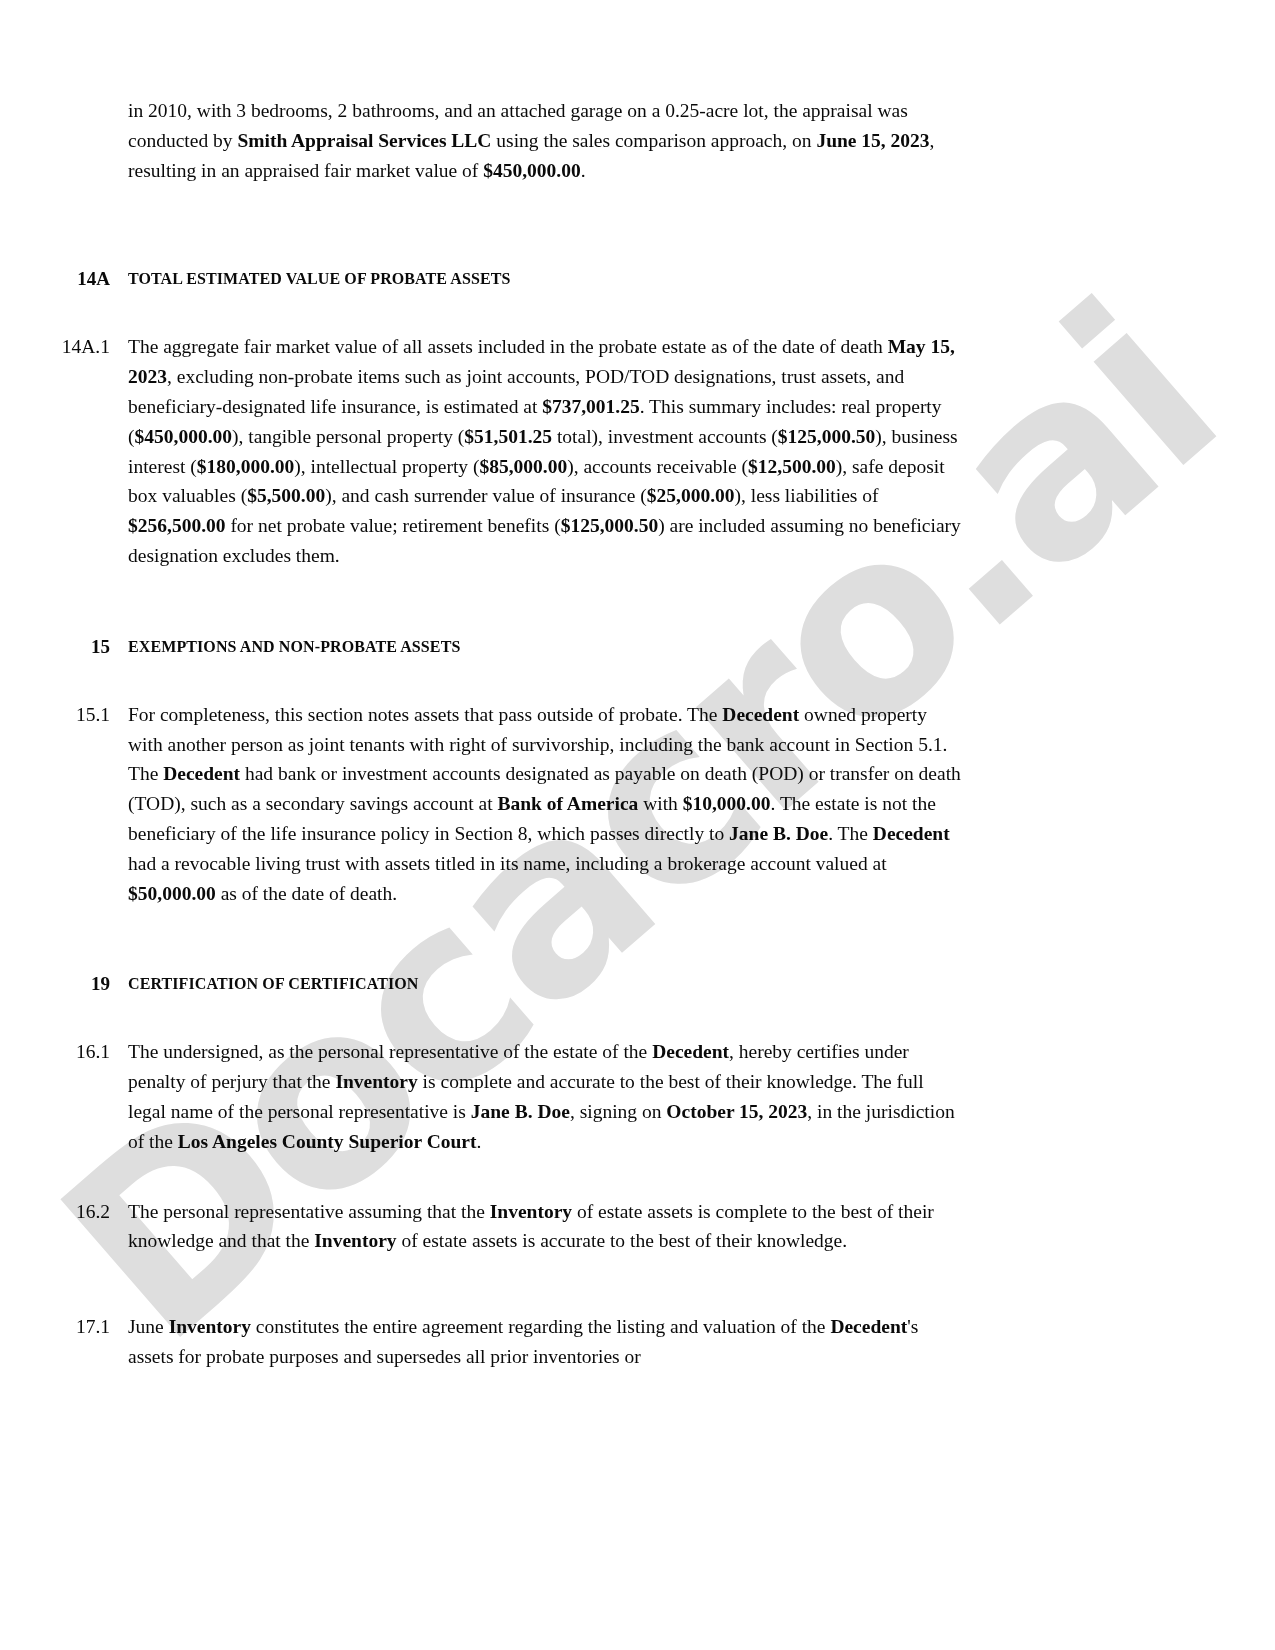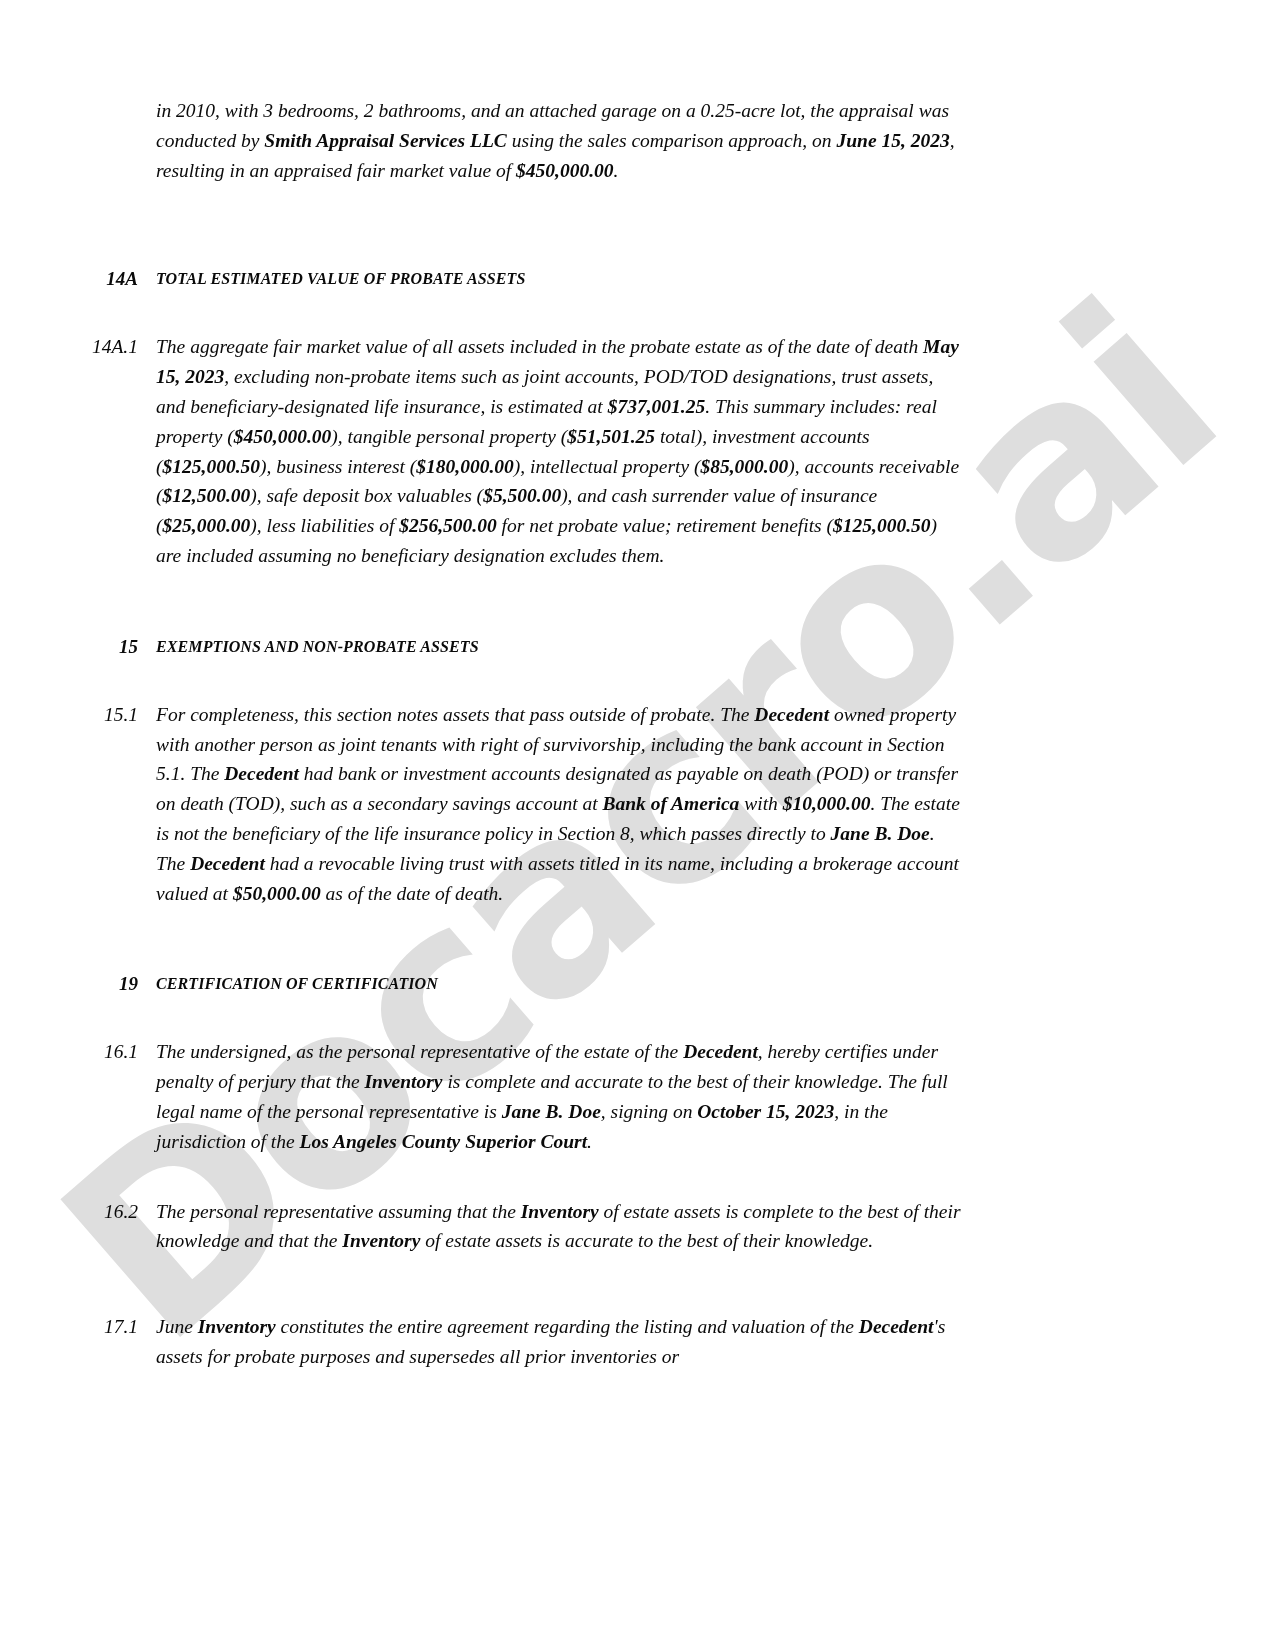--- a/index.html
+++ b/index.html
@@ -35,24 +35,23 @@
     z-index: 0;
     line-height: 1;
   }
 
   
   .content {
     position: absolute;
     left: 0;
     top: 0;
     width: 1159px;
-    padding: 96px 196px 0 84px;
+    padding: 96px 196px 0 56px;
     box-sizing: border-box;
     z-index: 2;
-    font-style: italic;
   }
 
   
   .row {
     display: flex;
     align-items: flex-start;
   }
   .num {
     flex: 0 0 72px;
     text-align: right;

